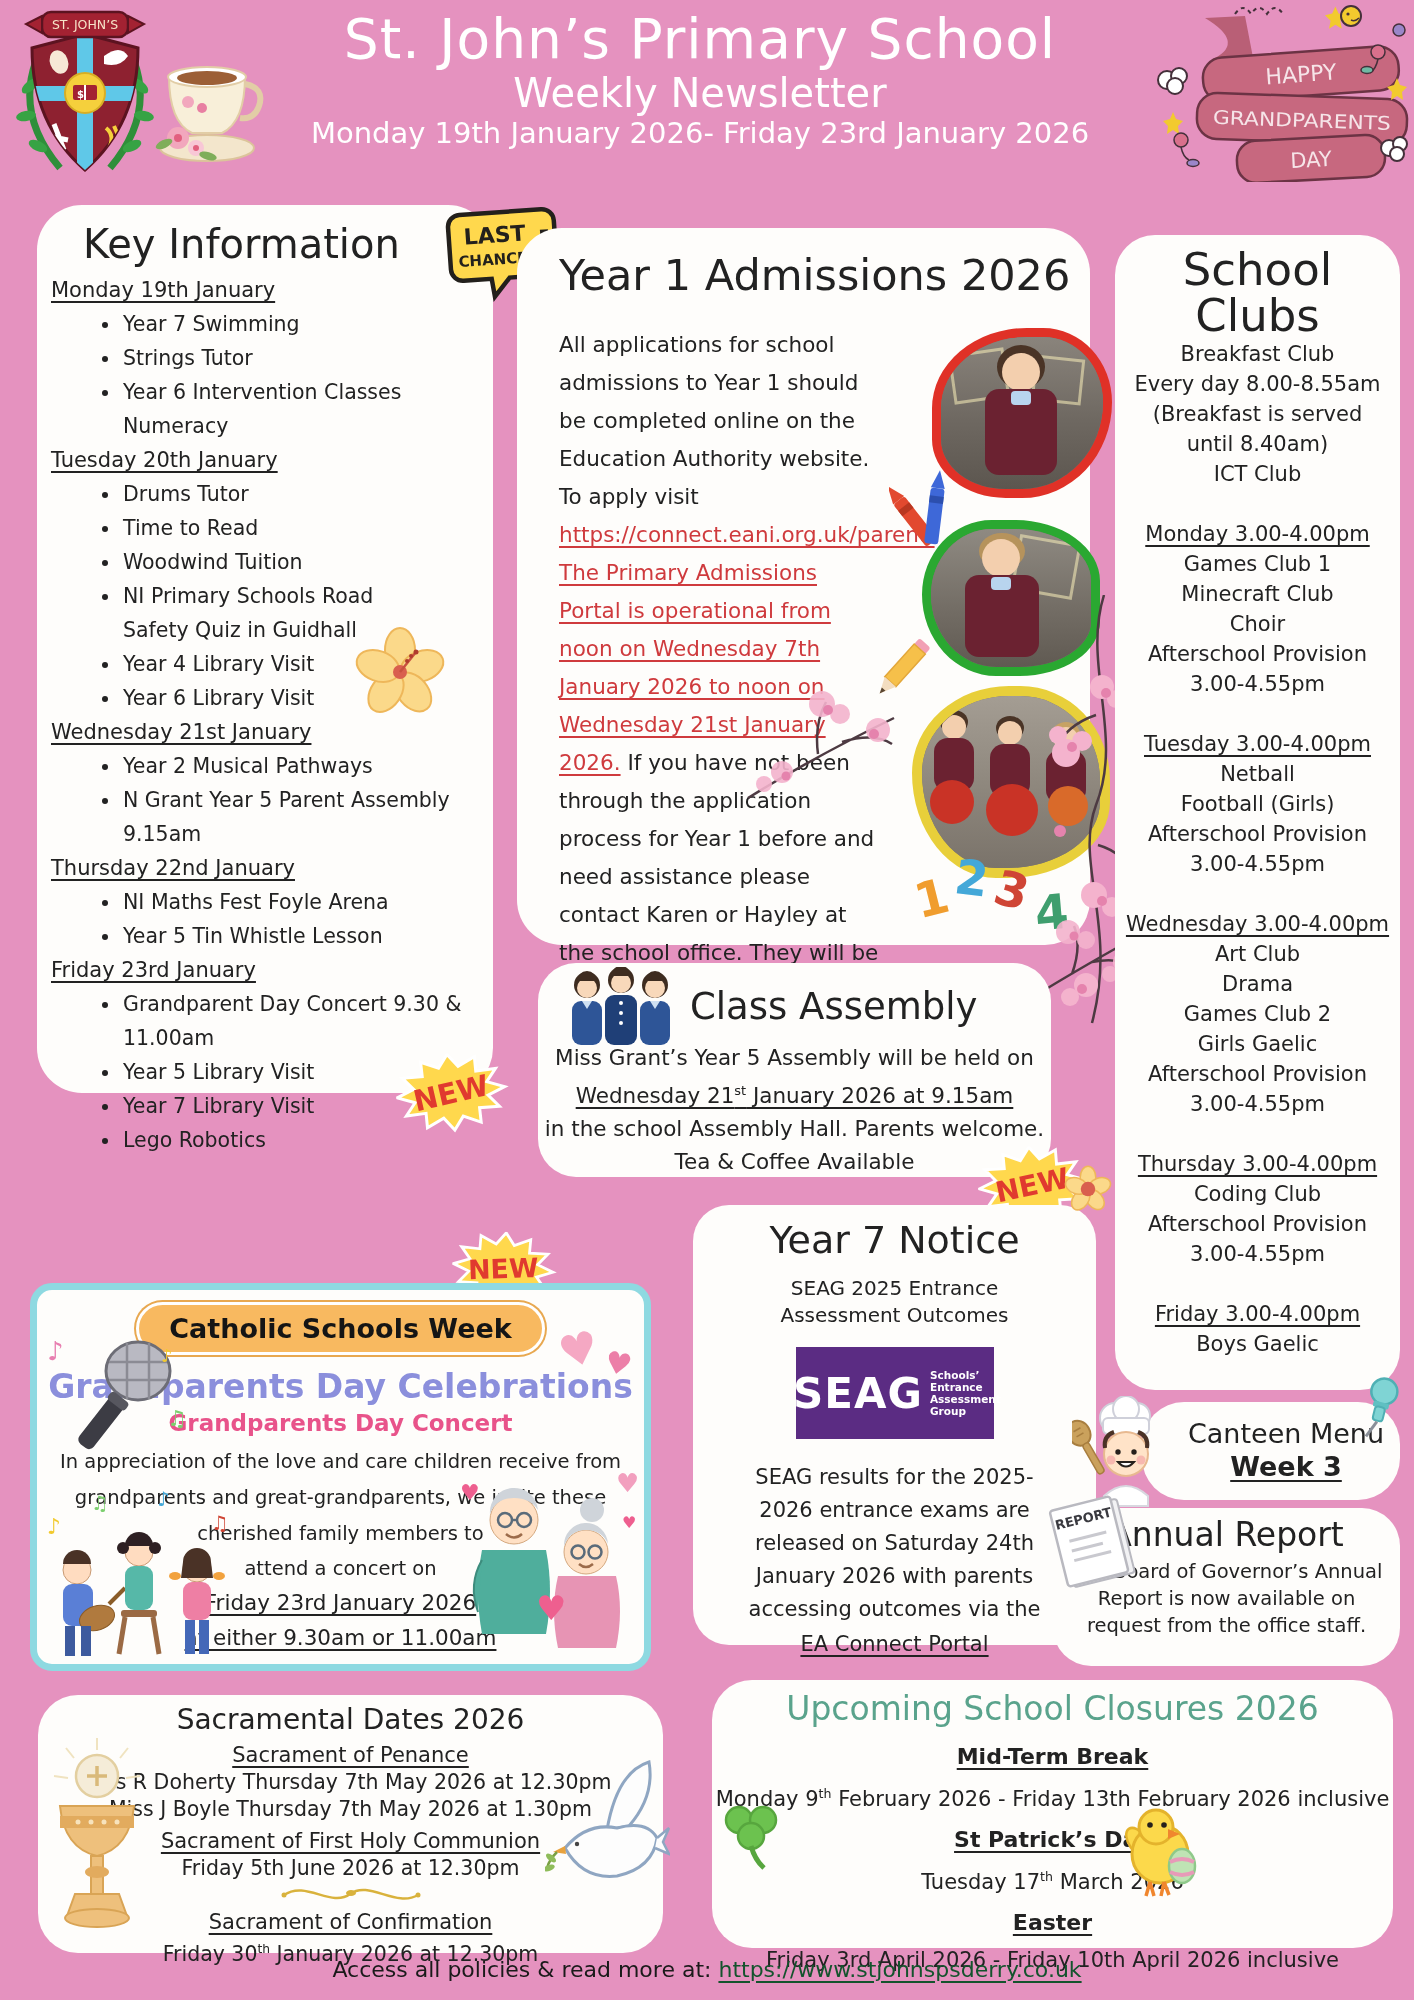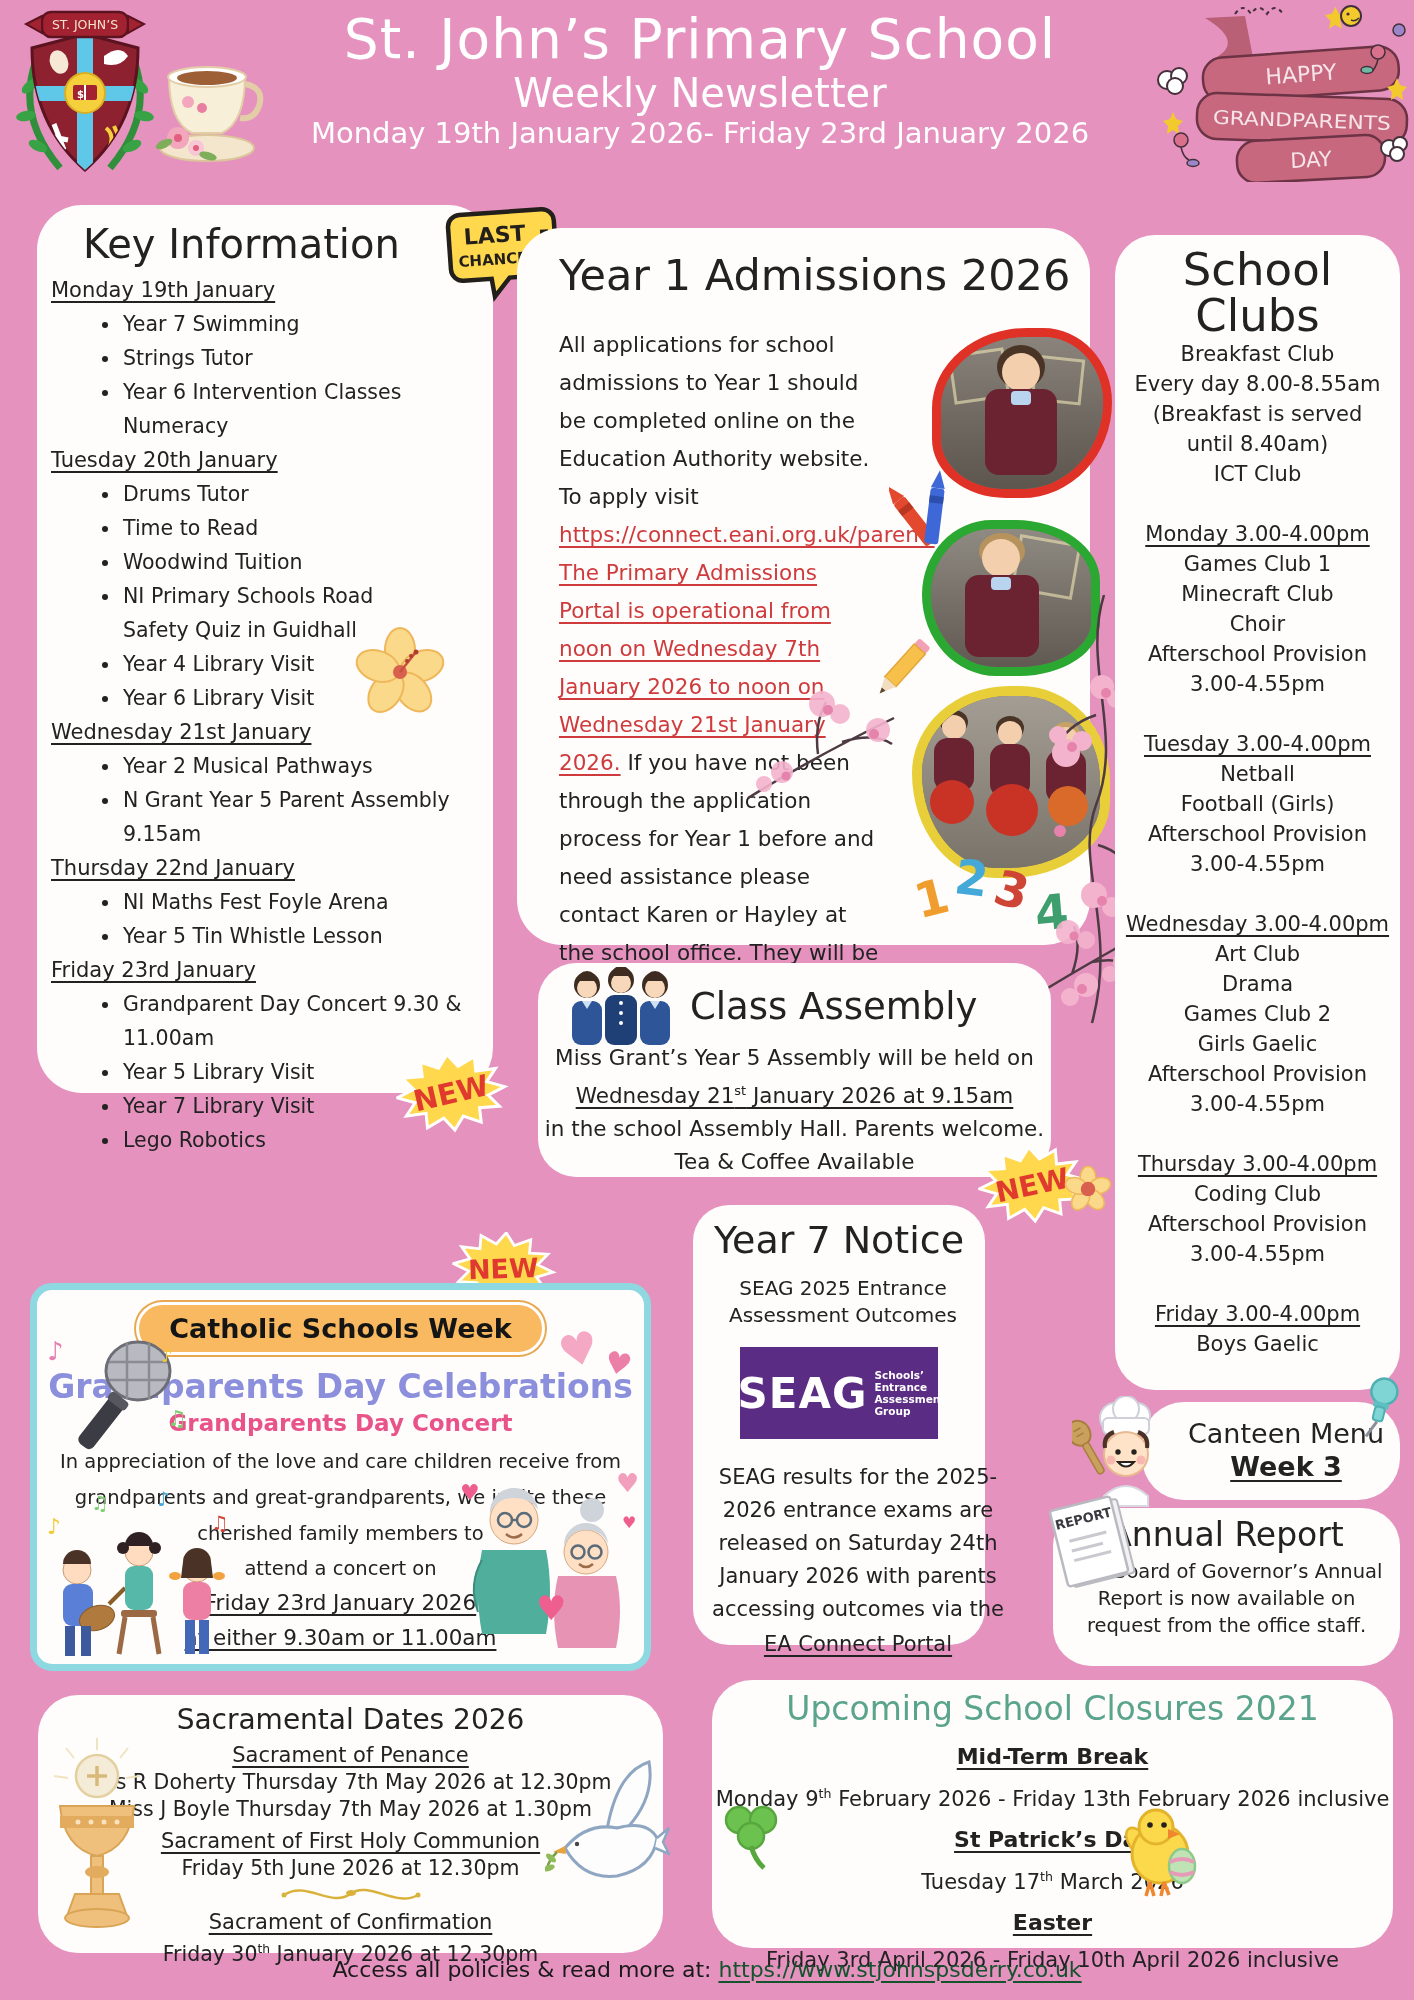--- a/index.html
+++ b/index.html
@@ -59,21 +59,21 @@
   .cw-heading{margin-top:12px;font-size:33px;font-weight:bold;color:#8b8fdc;
               text-shadow:1px 1px 0 #fff,-1px 1px 0 #fff;}
   .cw-sub{margin-top:4px;font-size:23px;font-weight:bold;color:#e8538a;}
   .cw-para{margin:8px auto 0;width:588px;font-size:19.5px;line-height:36px;}
   .cw-line{font-size:19.5px;line-height:34px;}
   .cw-date{margin-top:4px;font-size:21.5px;}
   .cw-time{margin-top:10px;font-size:21.5px;}
   .cw-note{margin-top:10px;font-size:18px;}
 
   
-  #year7{left:693px;top:1205px;width:292px;height:440px;border-radius:36px;text-align:center;padding-top:12px;}
+  #year7{left:693px;top:1205px;width:403px;height:440px;border-radius:36px;text-align:center;padding-top:12px;}
   .y7-title{font-size:38px;line-height:46px;}
   .y7-sub{margin:12px auto 0;width:300px;font-size:20px;line-height:27px;}
   .seag{margin:18px auto 0;width:198px;height:92px;background:#5b2c83;display:flex;align-items:center;justify-content:center;gap:7px;}
   .seag-word{color:#fff;font-size:42px;font-weight:bold;letter-spacing:1px;}
   .seag-cap{color:#fff;font-size:10.5px;line-height:12px;text-align:left;width:66px;font-weight:bold;}
   .y7-body{margin:22px auto 0;width:330px;font-size:21px;line-height:33px;}
   .y7-link{display:inline-block;margin-top:2px;font-size:21px;}
 
   
   #clubs{left:1115px;top:235px;width:285px;height:1155px;border-radius:40px;text-align:center;padding-top:12px;}
@@ -641,21 +641,21 @@
       <rect x="20" y="14" width="62" height="76" fill="#f2f2f4" stroke="#b9b9c0" stroke-width="2" rx="3"></rect>
       <rect x="14" y="10" width="62" height="78" fill="#fff" stroke="#b9b9c0" stroke-width="2.5" rx="3"></rect>
       <text x="45" y="30" font-size="13" font-weight="bold" fill="#3a3a40" text-anchor="middle">REPORT</text>
       <line x1="26" y1="44" x2="64" y2="44" stroke="#c9c9cf" stroke-width="3"></line>
       <line x1="26" y1="54" x2="58" y2="54" stroke="#c9c9cf" stroke-width="3"></line>
       <line x1="26" y1="64" x2="64" y2="64" stroke="#c9c9cf" stroke-width="3"></line>
     </g>
   </svg>
 
   <div id="closures" class="card">
-    <div class="cl-title">Upcoming School Closures 2021</div>
+    <div class="cl-title">Upcoming School Closures 2026</div>
     <div class="cl-head"><span class="u">Mid-Term Break</span></div>
     <div class="cl-date"><span>Monday 9</span><sup>th</sup><span> February 2026 - Friday 13th February 2026 inclusive</span></div>
     <div class="cl-head"><span class="u">St Patrick’s Day</span></div>
     <div class="cl-date"><span>Tuesday 17</span><sup>th</sup><span> March 2026</span></div>
     <div class="cl-head"><span class="u">Easter</span></div>
     <div class="cl-date">Friday 3rd April 2026  - Friday 10th April 2026  inclusive</div>
   </div>
   <svg class="abs" style="left:722px;top:1798px" width="58" height="76" viewBox="0 0 58 76">
     <circle cx="17" cy="22" r="13" fill="#6cc24f" stroke="#57a63e" stroke-width="2.5"></circle>
     <circle cx="41" cy="22" r="13" fill="#6cc24f" stroke="#57a63e" stroke-width="2.5"></circle>

